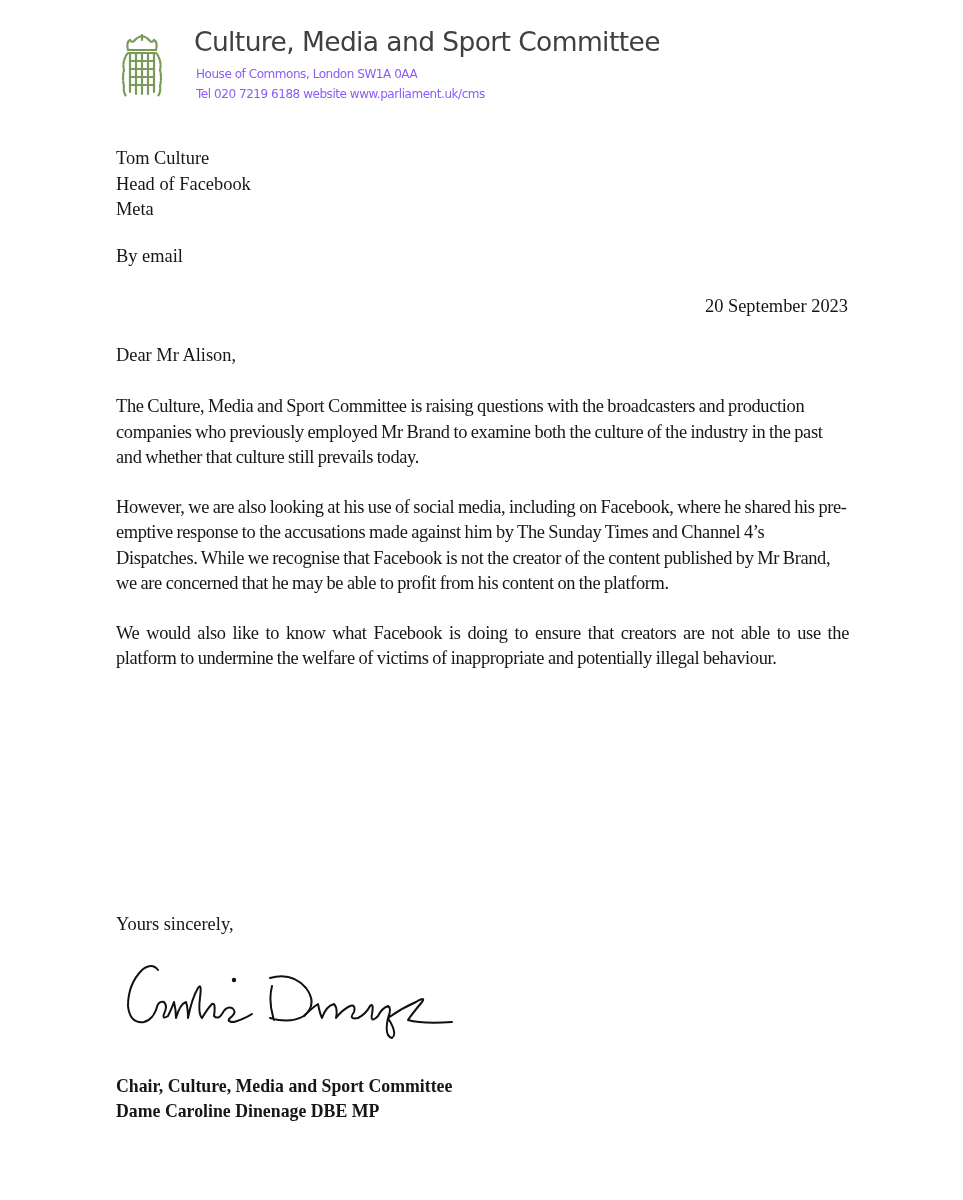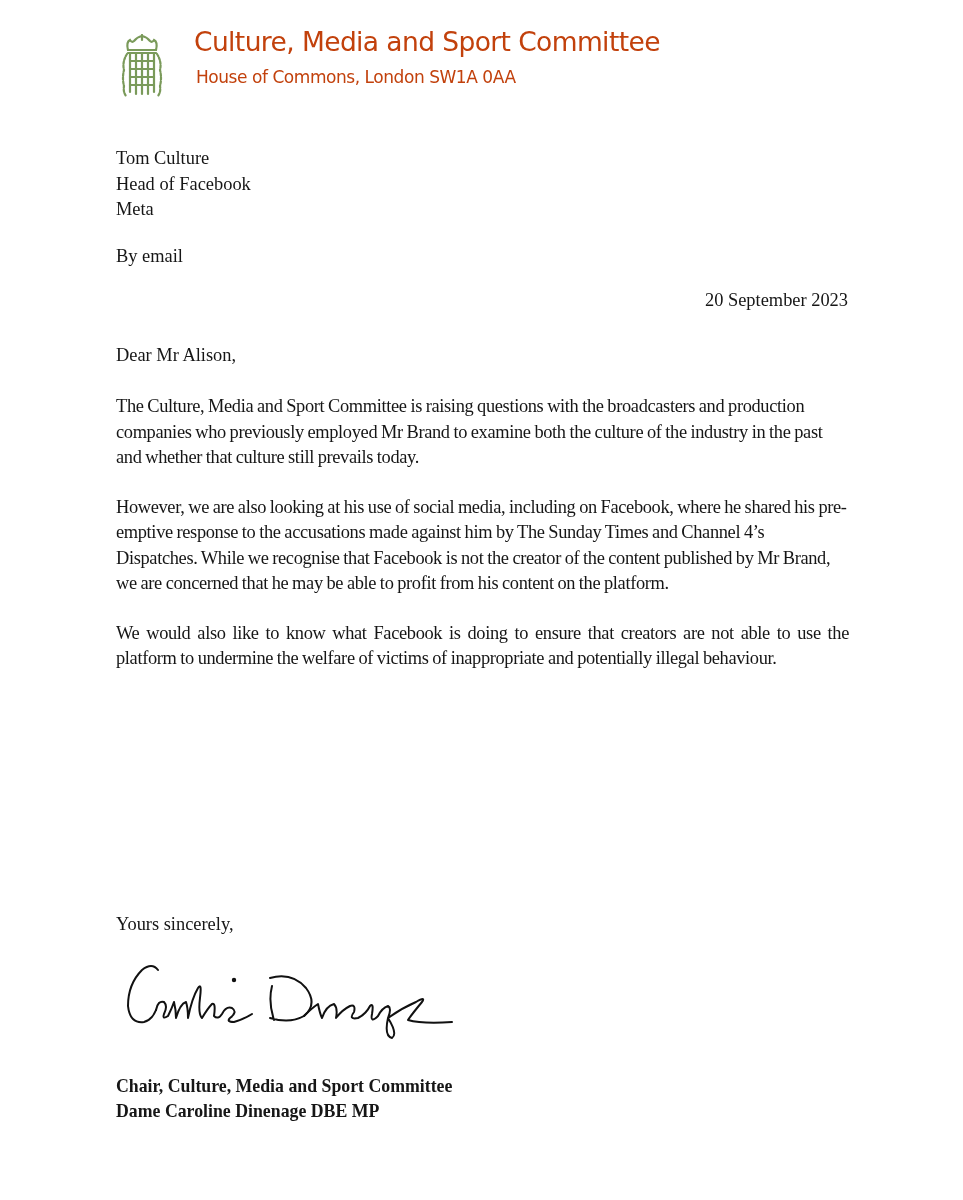--- a/index.html
+++ b/index.html
@@ -28,31 +28,31 @@
       width: 48px;
       height: 64px;
     }
     .committee-title {
       position: absolute;
       left: 76px;
       top: -4px;
       font-family: "DejaVu Sans", sans-serif;
       font-size: 26.5px;
       letter-spacing: -0.6px;
-      color: #c2410c;
+      color: #404040;
       white-space: nowrap;
       text-align: center;
     }
     .address-line {
       position: absolute;
       left: 78px;
       font-family: "DejaVu Sans", sans-serif;
-      font-size: 17px;
+      font-size: 12px;
       letter-spacing: -0.45px;
-      color: #c2410c;
+      color: #8b5cf6;
       white-space: nowrap;
     }
     .address-line.l1 { top: 37px; }
     .address-line.l2 { top: 57px; }
 
     .letter {
       font-family: "Liberation Serif", "DejaVu Serif", serif;
       font-size: 18.4px;
       line-height: 25.5px;
       color: #161616;
@@ -65,21 +65,21 @@
     .recipient div { height: 25.5px; white-space: nowrap; }
     .delivery {
       position: absolute;
       left: 116px;
       top: 244px;
       white-space: nowrap;
     }
     .date {
       position: absolute;
       right: 115px;
-      top: 288px;
+      top: 294px;
       white-space: nowrap;
     }
     .salutation {
       position: absolute;
       left: 116px;
       top: 343px;
       white-space: nowrap;
     }
     .body {
       position: absolute;
@@ -139,20 +139,21 @@
       <line x1="12" y1="35" x2="36" y2="35"></line>
       <line x1="12" y1="43" x2="36" y2="43"></line>
       <line x1="12" y1="51" x2="36" y2="51"></line>
 
       <path d="M9 20 Q4 28 6 36 Q4 44 6 52 Q5 58 8 62" stroke-dasharray="2.5 1.5"></path>
       <path d="M39 20 Q44 28 42 36 Q44 44 42 52 Q43 58 40 62" stroke-dasharray="2.5 1.5"></path>
     </g>
   </svg>
   <div class="committee-title">Culture, Media and Sport Committee</div>
   <div class="address-line l1">House of Commons, London SW1A 0AA</div>
+  <div class="address-line l2">Tel 020 7219 6188 website www.parliament.uk/cms</div>
 </div>
 
 <div class="letter">
   <div class="recipient">
     <div>Tom Culture</div>
     <div>Head of Facebook</div>
     <div>Meta</div>
   </div>
 
   <div class="delivery">By email</div>

